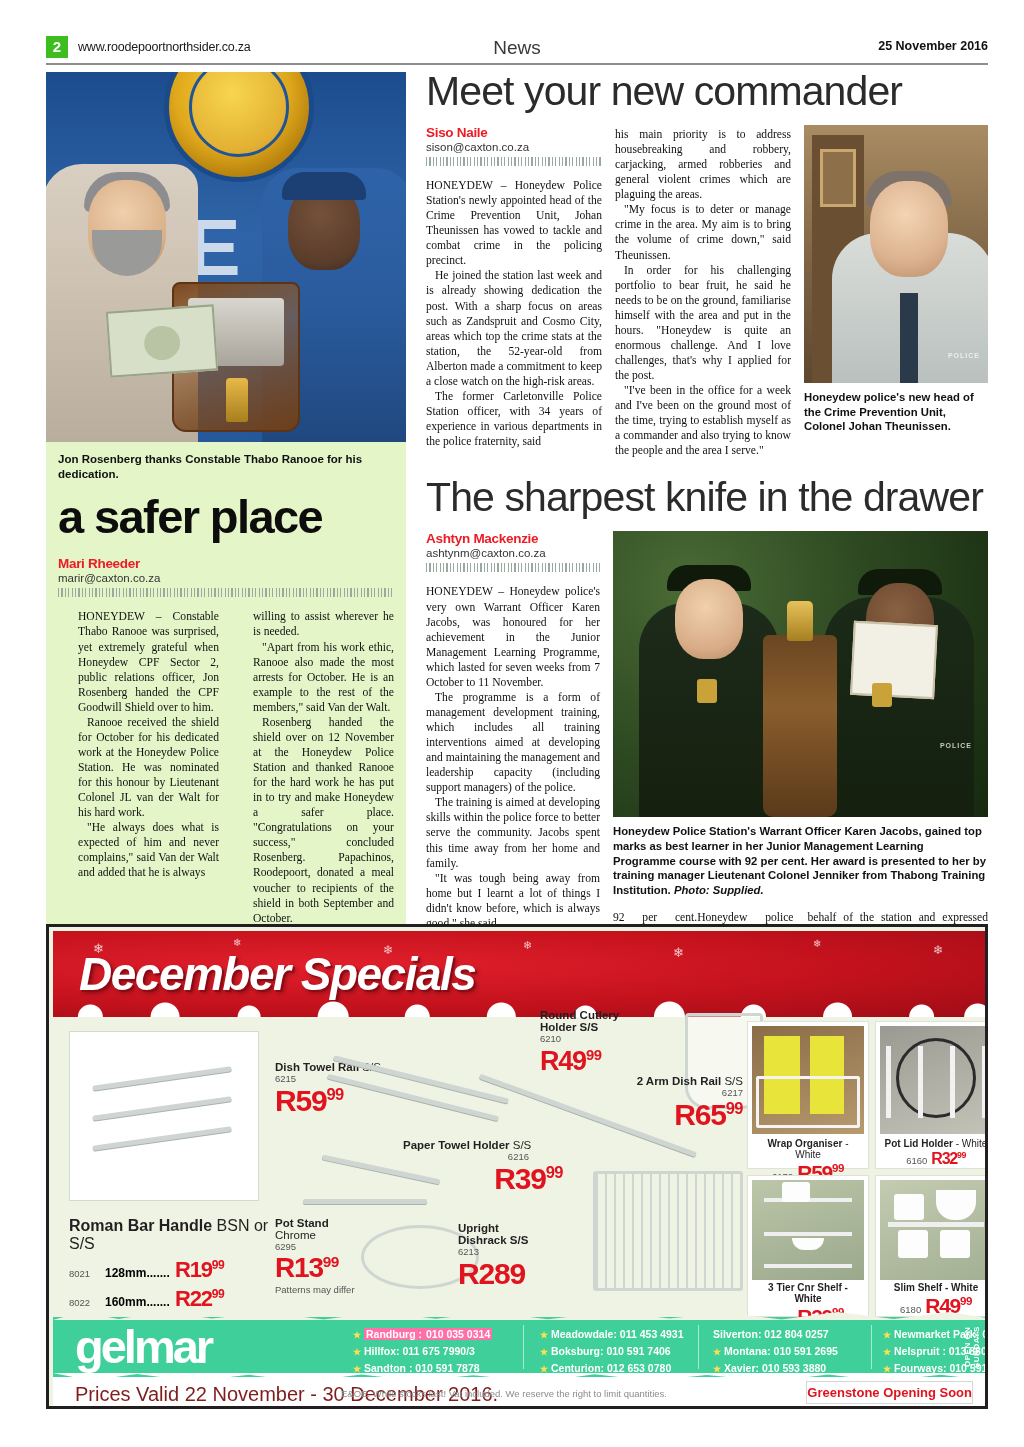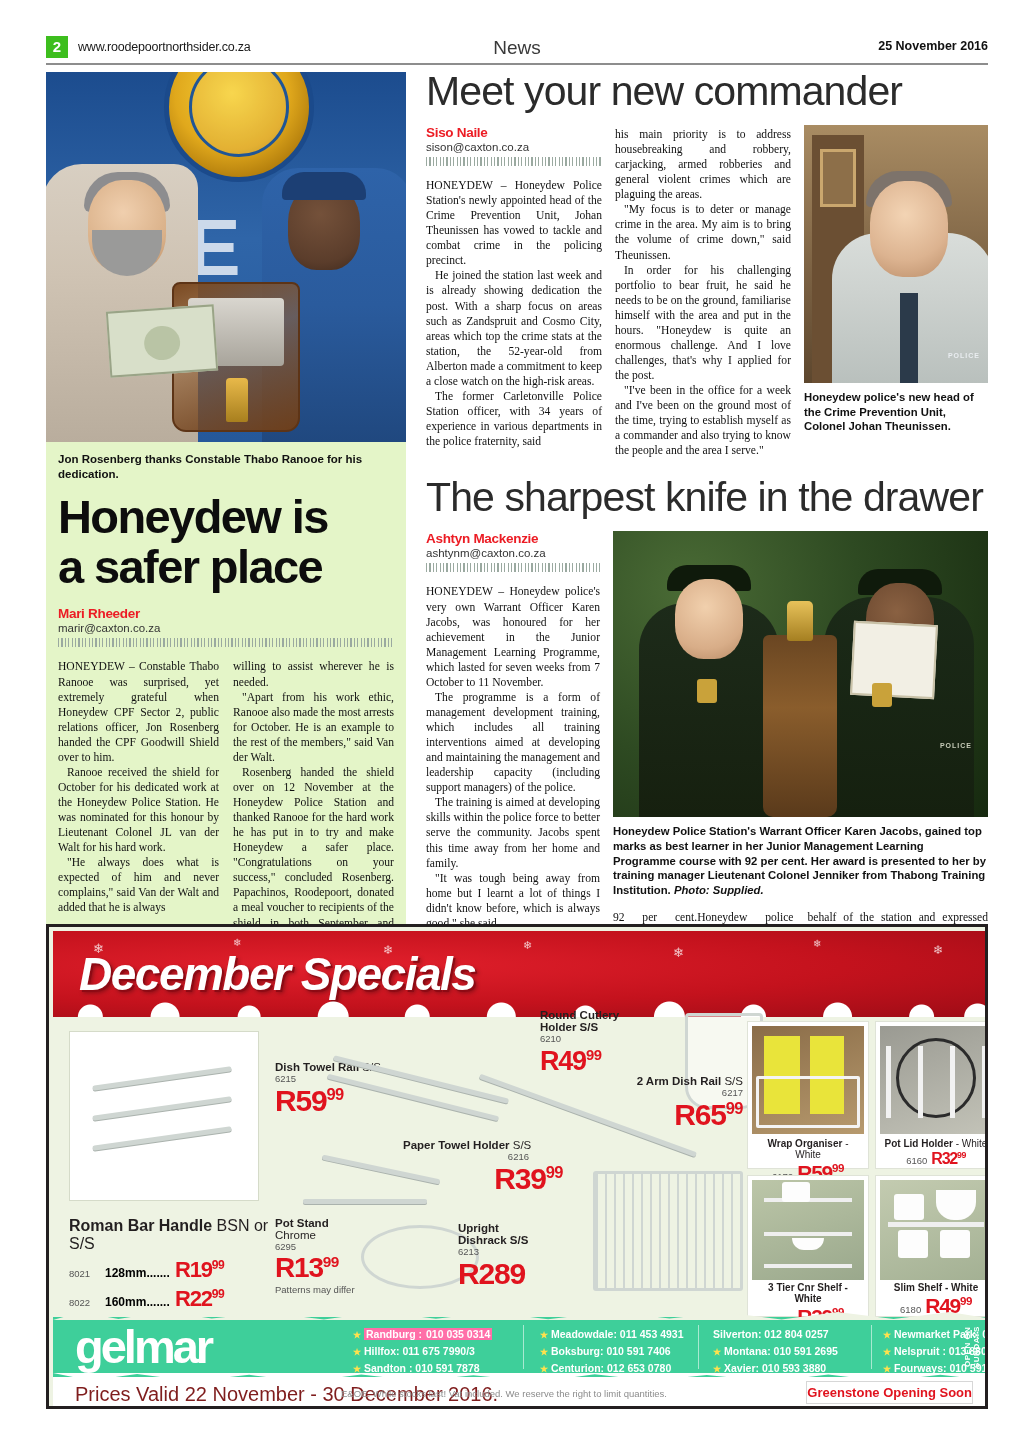--- a/index.html
+++ b/index.html
@@ -108,21 +108,21 @@
     font-weight:bold; font-size:47px; line-height:0.98; color:#0d0d0d;
     letter-spacing:-1.6px; padding-top:4px;
   }
   .byline-name { color:#ec1c24; font-weight:bold; font-size:13.5px; letter-spacing:-0.3px; }
   .byline-mail { font-size:11.5px; color:#333; margin-top:1px; }
   .tick-rule {
     height:9px; margin-top:4px; margin-bottom:12px;
     background-image: repeating-linear-gradient(to right,#9aa9a0 0 1.2px, transparent 1.2px 3.4px);
   }
   .cols2 { display:flex; gap:14px; }
-  .cols2 > div { flex:1; }
+  .cols2 > div { flex:1;margin-left:20px; }
   .body-text {
     font-family:"Liberation Serif", serif;
     font-size:11.6px; line-height:1.30; text-align:justify; color:#111;
   }
   .body-text p { margin-bottom:0; text-indent:9px; }
   .body-text p.noind { text-indent:0; }
 
   
   .right-col { position:absolute; left:426px; top:70px; width:562px; }
   .article-head {
@@ -308,21 +308,20 @@
       <div class="pm-cap-r"></div>
       <div class="pm-shield"></div>
       <div class="pm-cert"></div>
     </div>
 
     <div class="cap-green">
       <div class="cap-text">Jon Rosenberg thanks Constable Thabo Ranooe for his dedication.</div>
     </div>
 
     <div class="green-block">
-      <div class="big-head">Honeydew is</div>
       <div class="big-head" style="margin-bottom:16px">a safer place</div>
 
       <div class="byline-name">Mari Rheeder</div>
       <div class="byline-mail">marir@caxton.co.za</div>
       <div class="tick-rule"></div>
 
       <div class="cols2">
         <div class="body-text">
           <p class="noind">HONEYDEW – Constable Thabo Ranooe was surprised, yet extremely grateful when Honeydew CPF Sector 2, public relations officer, Jon Rosenberg handed the CPF Goodwill Shield over to him.</p>
           <p>Ranooe received the shield for October for his dedicated work at the Honeydew Police Station. He was nominated for this honour by Lieutenant Colonel JL van der Walt for his hard work.</p>

